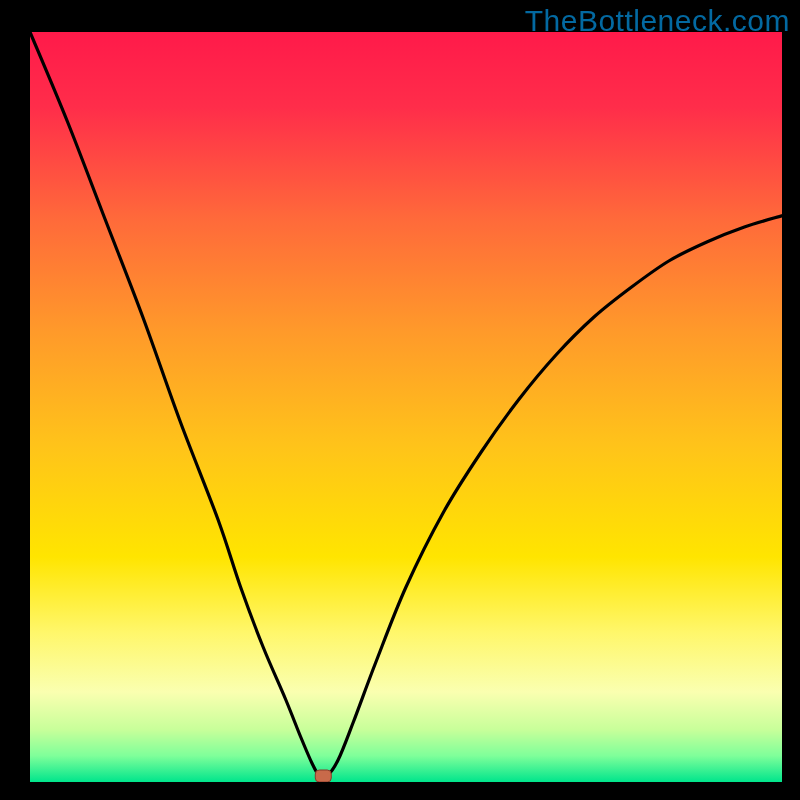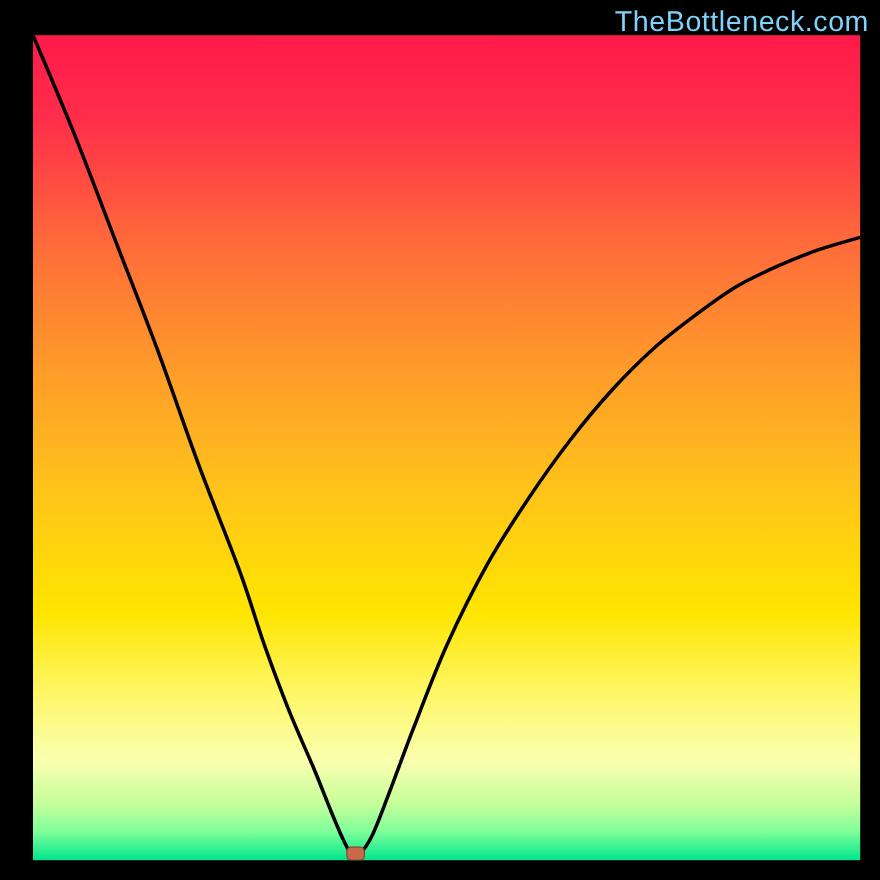--- a/index.html
+++ b/index.html
@@ -14,22 +14,22 @@
   .frame {
     position: relative;
     width: 800px;
     height: 800px;
     background: #000;
   }
   .watermark {
     position: absolute;
     top: 4px;
     right: 10px;
-    color: #7dd3fc;
-    font-size: 26px;
+    color: #0369a1;
+    font-size: 30px;
     font-weight: 500;
     letter-spacing: 0.5px;
     user-select: none;
     font-family: Arial, sans-serif;
   }
   svg {
     position: absolute;
     top: 0;
     left: 0;
   }

